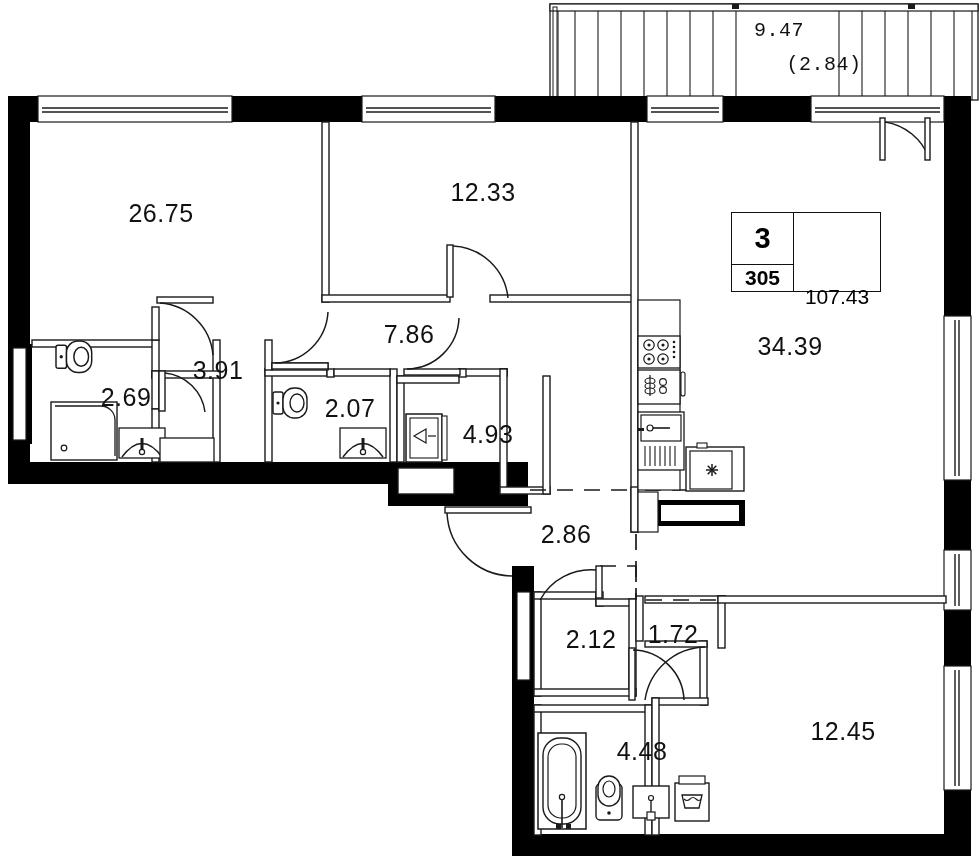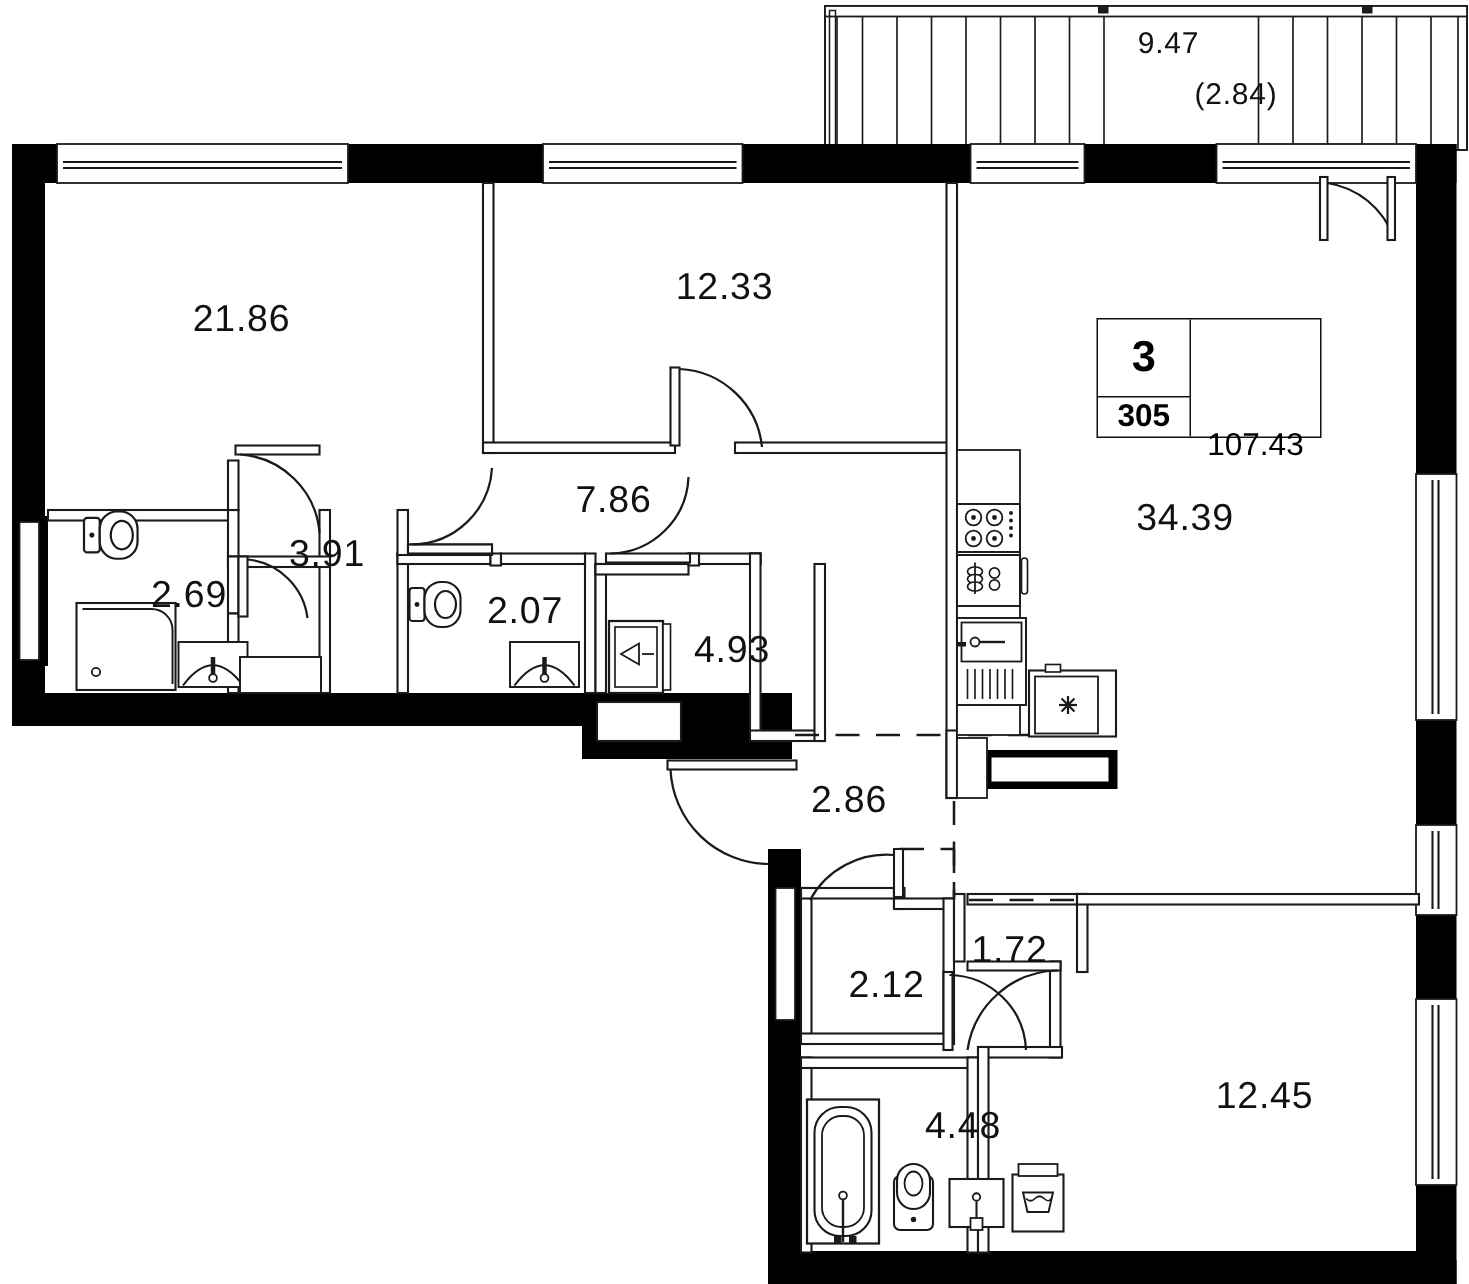--- a/index.html
+++ b/index.html
@@ -1,21 +1,21 @@
 <!DOCTYPE html>
 <html><head>
 <meta charset="utf-8">
 <style>
   html,body{margin:0;padding:0;background:#ffffff;}
   body{font-family:"Liberation Sans", sans-serif;}
   #plan{position:relative;width:979px;height:856px;background:#ffffff;overflow:hidden;}
   #plan svg{position:absolute;left:0;top:0;}
   .lbl{position:absolute;font-family:"Liberation Sans", sans-serif;color:#111111;white-space:nowrap;}
   .area-lbl{font-size:25px;letter-spacing:0.5px;transform:translate(-50%,-50%);}
-  .bal-lbl{font-size:20px;letter-spacing:0.5px;transform:translate(-50%,-50%);text-align:right;}
+  .bal-lbl{font-size:20px;letter-spacing:0.5px;transform:translate(-50%,-50%);text-align:right;font-family:Liberation Mono, monospace;}
   
   #info-table{position:absolute;border:1.6px solid #111;display:grid;
      grid-template-columns:62px 86px;grid-template-rows:52px 26px;background:#fff;}
   #info-table .cell{display:flex;align-items:center;justify-content:center;box-sizing:border-box;}
   #info-rooms{grid-row:1/2;grid-column:1/2;border-right:1.3px solid #111;border-bottom:1.3px solid #111;
      font-size:29px;font-weight:bold;}
   #info-flat{grid-row:2/3;grid-column:1/2;border-right:1.3px solid #111;font-size:21px;font-weight:bold;}
   #info-right{grid-row:1/2;grid-column:2/3;border-bottom:1.3px solid #111;display:flex;flex-direction:column;}
   #info-a1{flex:1;display:flex;align-items:center;justify-content:center;border-bottom:1.3px solid #111;font-size:21px;}
   #info-a2{flex:1;display:flex;align-items:center;justify-content:center;font-size:21px;}
@@ -377,31 +377,31 @@
       <g>
         <rect x="675" y="783" width="34" height="38" fill="#fff" stroke="#1a1a1a" stroke-width="1.4"></rect>
         <rect x="679" y="776" width="26" height="8" fill="#fff" stroke="#1a1a1a" stroke-width="1.2"></rect>
         <path d="M682,795 h20 l-3,13 h-14 z" fill="#fff" stroke="#1a1a1a" stroke-width="1.3"></path>
         <path d="M684,799 q3,3 6,0 q3,-3 6,0 q3,3 5,0" fill="none" stroke="#1a1a1a" stroke-width="1.1"></path>
       </g>
     </g>
 
   </svg>
 
-  <div class="lbl area-lbl" style="left:161px;top:213px;">21.86</div>
+  <div class="lbl area-lbl" style="left:161px;top:213px;">26.75</div>
   <div class="lbl area-lbl" style="left:483px;top:192px;">12.33</div>
   <div class="lbl area-lbl" style="left:790px;top:346px;">34.39</div>
   <div class="lbl area-lbl" style="left:843px;top:731px;">12.45</div>
   <div class="lbl area-lbl" style="left:409px;top:334px;">7.86</div>
   <div class="lbl area-lbl" style="left:126px;top:397px;">2.69</div>
   <div class="lbl area-lbl" style="left:218px;top:370px;">3.91</div>
   <div class="lbl area-lbl" style="left:350px;top:408px;">2.07</div>
   <div class="lbl area-lbl" style="left:488px;top:434px;">4.93</div>
   <div class="lbl area-lbl" style="left:566px;top:534px;">2.86</div>
-  <div class="lbl area-lbl" style="left:591px;top:657px;">2.12</div>
+  <div class="lbl area-lbl" style="left:591px;top:639px;">2.12</div>
   <div class="lbl area-lbl" style="left:673px;top:634px;">1.72</div>
   <div class="lbl area-lbl" style="left:642px;top:751px;">4.48</div>
 
   <div class="lbl bal-lbl" style="left:779px;top:30px;">9.47</div>
   <div class="lbl bal-lbl" style="left:824px;top:64px;">(2.84)</div>
 
   <div id="info-table" style="left:731px;top:212px;">
     <div class="cell" id="info-rooms">3</div>
     <div class="cell" id="info-flat">305</div>
     <div class="cell" id="info-a3">107.43</div>

